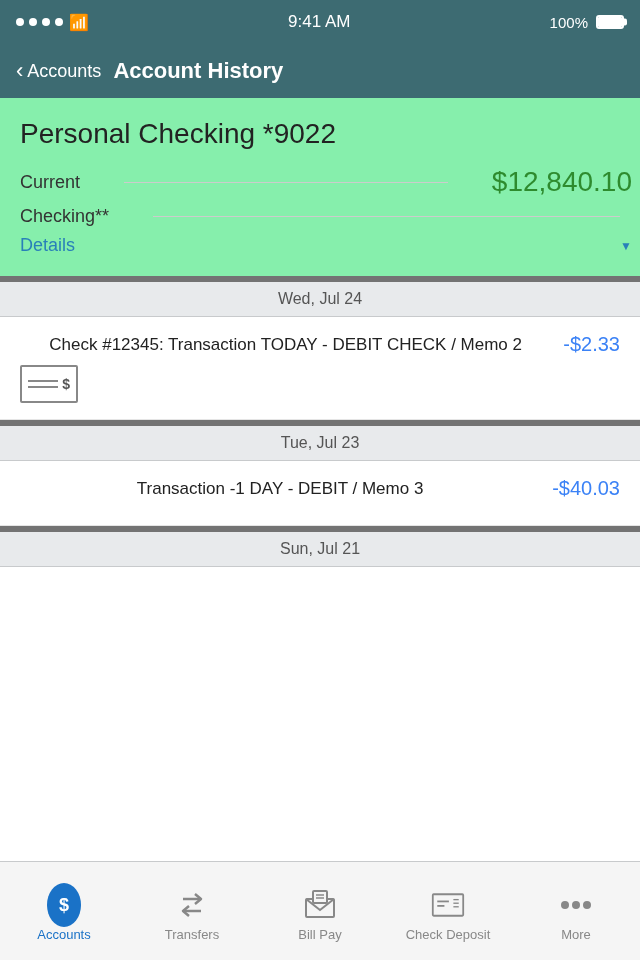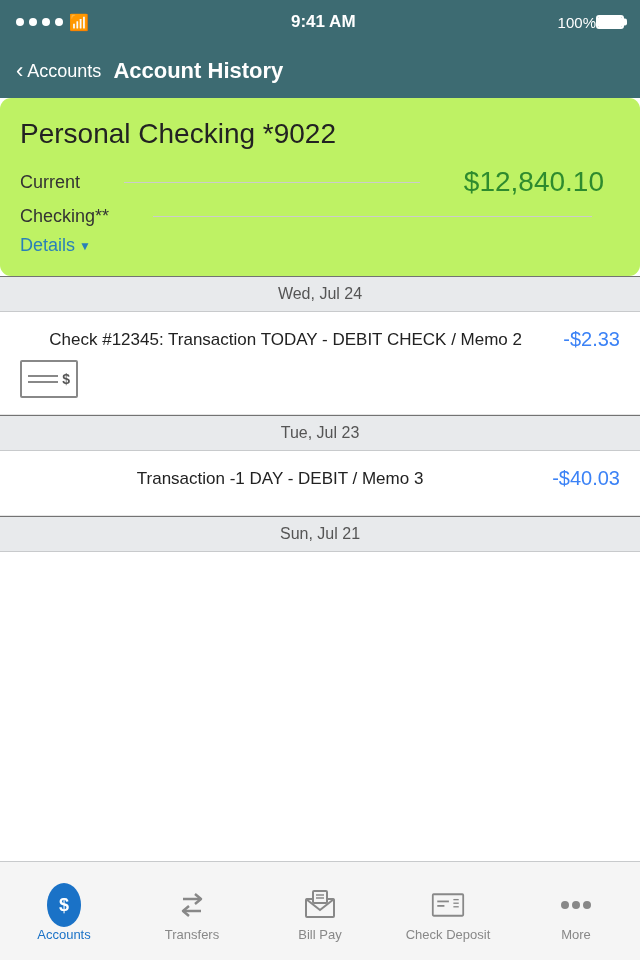--- a/index.html
+++ b/index.html
@@ -21,22 +21,22 @@
       justify-content: space-between;
       padding: 0 16px;
       color: #fff;
       font-size: 15px;
       font-weight: 500;
     }
     .status-left { display: flex; align-items: center; gap: 6px; }
     .status-dots { display: flex; gap: 5px; }
     .status-dot { width: 8px; height: 8px; border-radius: 50%; background: #fff; }
     .wifi-icon { font-size: 16px; }
-    .status-center { font-size: 17px; font-weight: 700; }
-    .status-right { display: flex; align-items: center; font-size: 15px; }
+    .status-center { font-size: 17px; font-weight: 400; }
+    .status-right { display: flex; align-items: center; gap: 8px; font-size: 15px; }
     .battery-box {
       border: 2px solid #fff;
       border-radius: 3px;
       width: 28px;
       height: 14px;
       position: relative;
       display: inline-block;
     }
     .battery-fill {
       background: #fff;
@@ -82,23 +82,22 @@
       color: #fff;
     }
     .nav-title {
       font-size: 22px;
       font-weight: 700;
       color: #fff;
     }
 
     
     .account-header {
-      background: #bef264;
-      padding: 20px 36px 8px 20px;
-      border-radius: 11px;
+      background: #86efac;
+      padding: 20px 8px 8px 20px;
     }
     .account-name {
       font-size: 28px;
       font-weight: 400;
       color: #222;
       margin-bottom: 16px;
     }
     .balance-row {
       display: flex;
       justify-content: flex-end;
@@ -127,27 +126,28 @@
     }
     .details-btn {
       display: flex;
       align-items: center;
       gap: 4px;
       color: #2980b9;
       font-size: 18px;
       margin-top: 8px;
       cursor: pointer;
       padding-bottom: 12px;
+      justify-content: space-between;
     }
     .details-arrow { font-size: 12px; }
 
     
     .section-divider {
       background: #e8eaec;
-      border-top: 1px solid #737373;
+      border-top: 6px solid #737373;
       border-bottom: 1px solid #c8cacc;
       padding: 8px 32px;
       font-size: 16px;
       color: #555;
       text-align: center;
     }
 
     
     .transaction-row {
       background: #fff;

